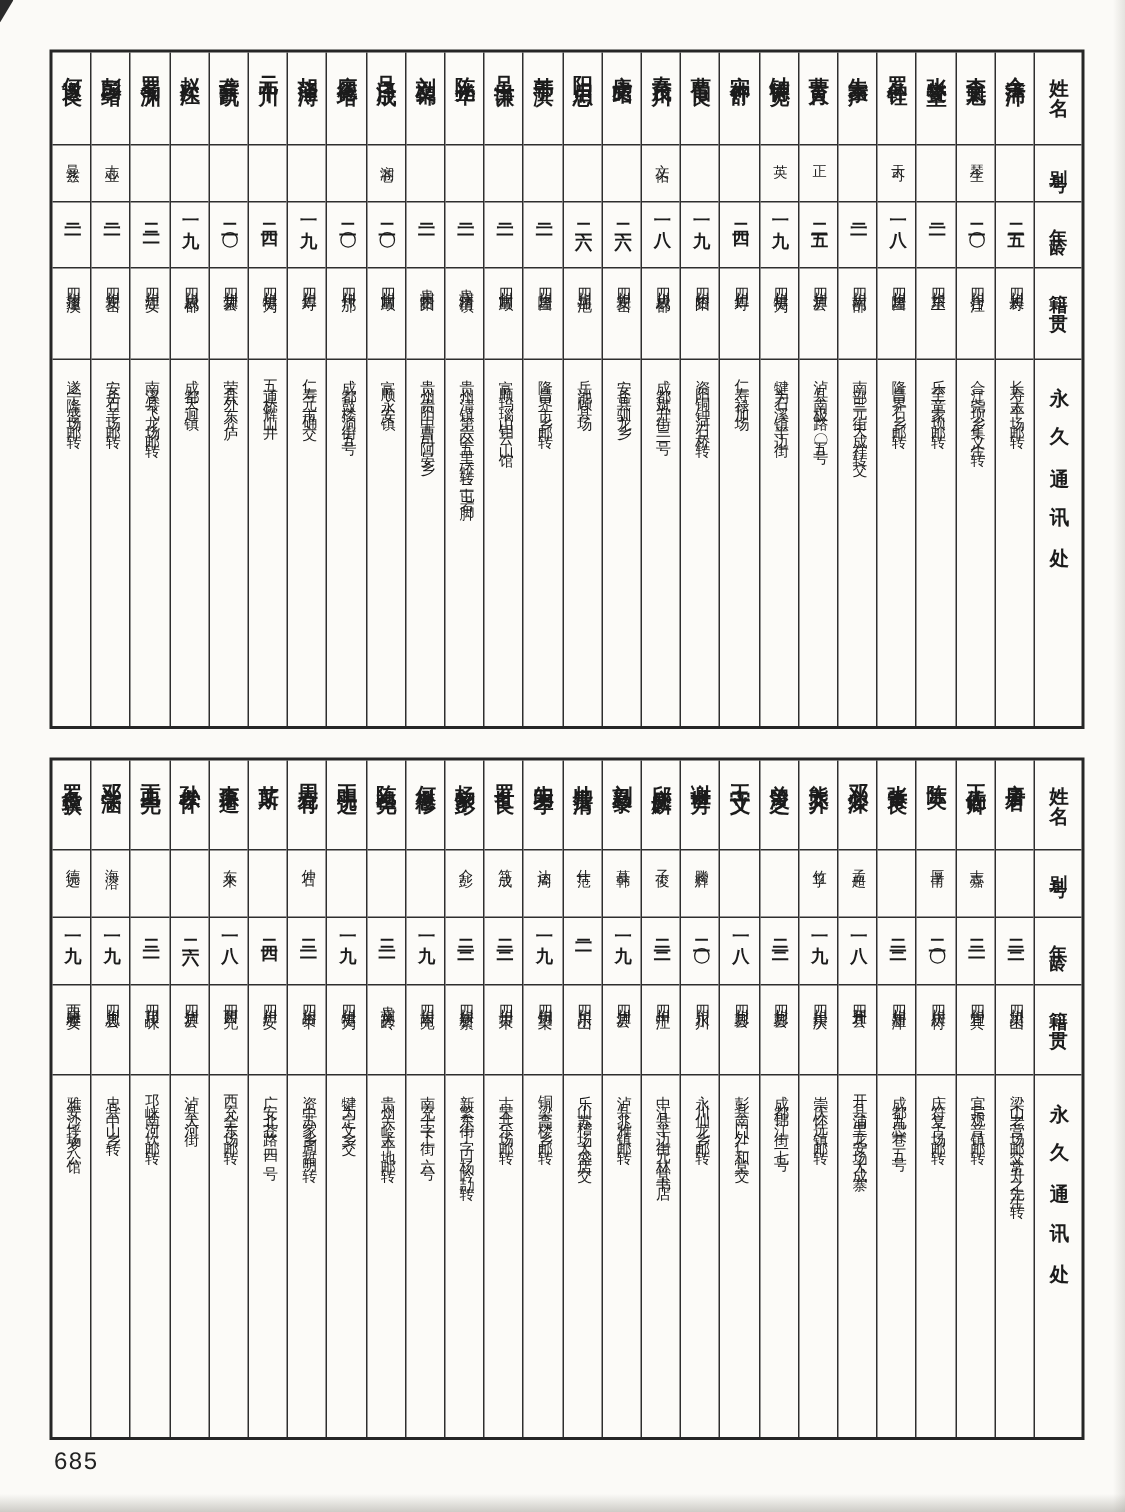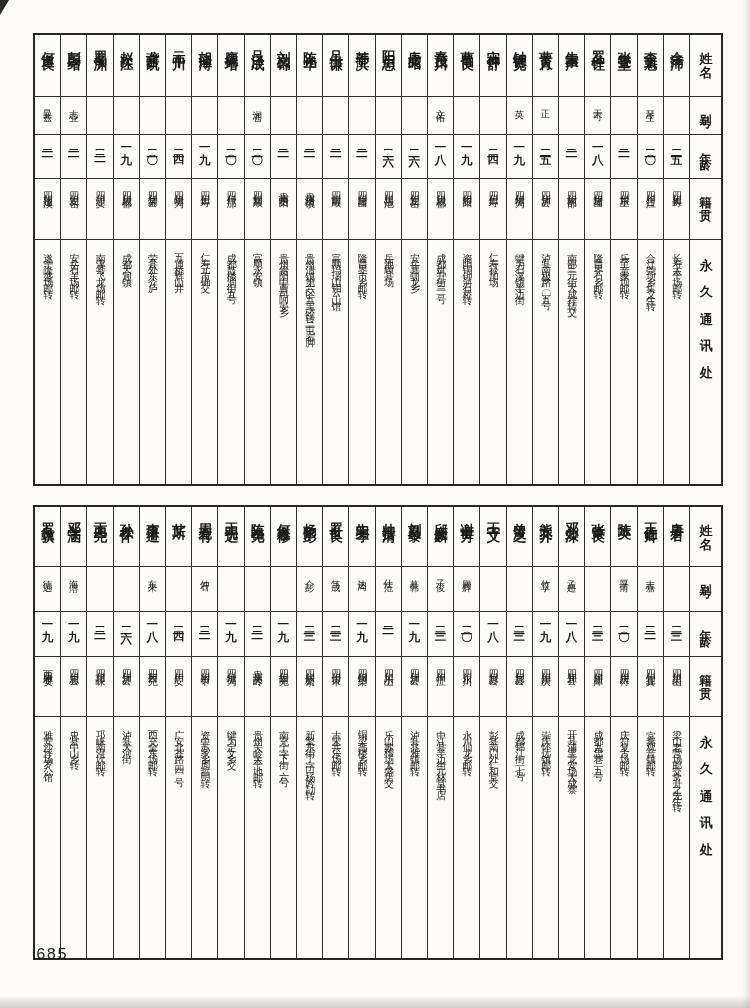--- a/index.html
+++ b/index.html
@@ -55,23 +55,23 @@
   
   .hdr .cell{padding-top:7px;}
   .hdr .vt{font-weight:700;height:auto;}
   .hdr .c-name .vt{font-size:13px;letter-spacing:13px;}
   .hdr .c-alias .vt{font-size:12px;letter-spacing:4px;}
   .hdr .c-age .vt{font-size:12px;letter-spacing:7px;}
   .hdr .c-origin .vt{font-size:12.5px;letter-spacing:13px;}
   .hdr .c-addr .vt{font-size:13px;letter-spacing:27px;height:auto;}
 
   .pageno{
-    position:absolute;left:36px;top:946px;
+    position:absolute;left:36px;top:966px;
     font-size:16px;letter-spacing:1px;color:#222;
-    font-family:Liberation Mono, monospace;
+    font-family:Liberation Sans, sans-serif;
   }
 </style>
 </head>
 <body>
 
 <div class="page">
   <div class="corner-mark"></div>
   <div class="right-shade"></div>
   <div class="bottom-smear"></div>
 

